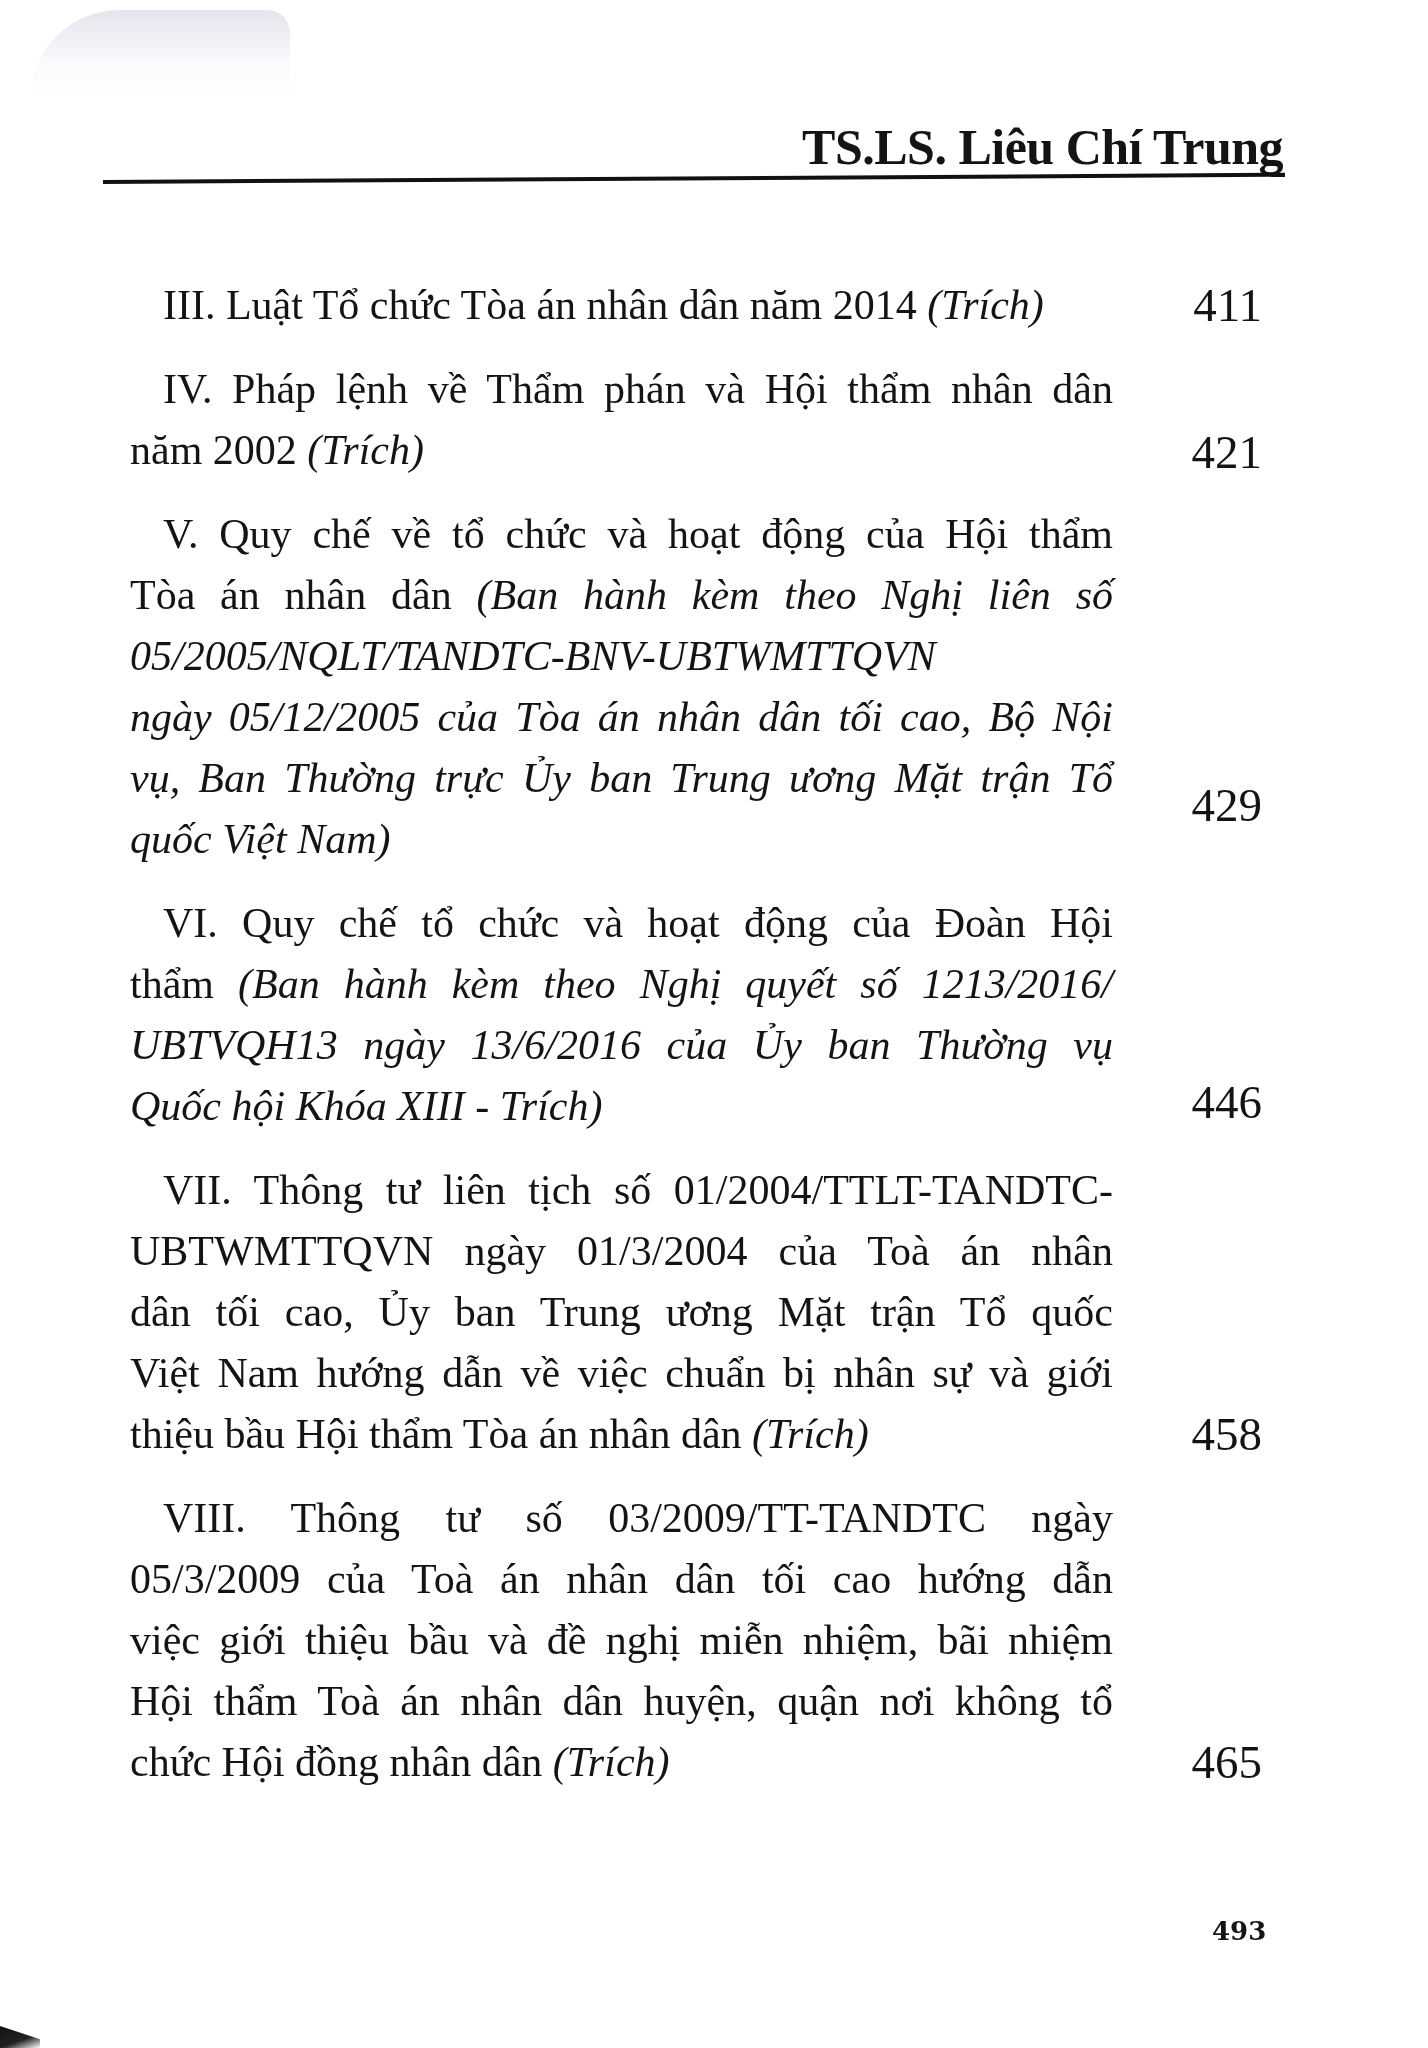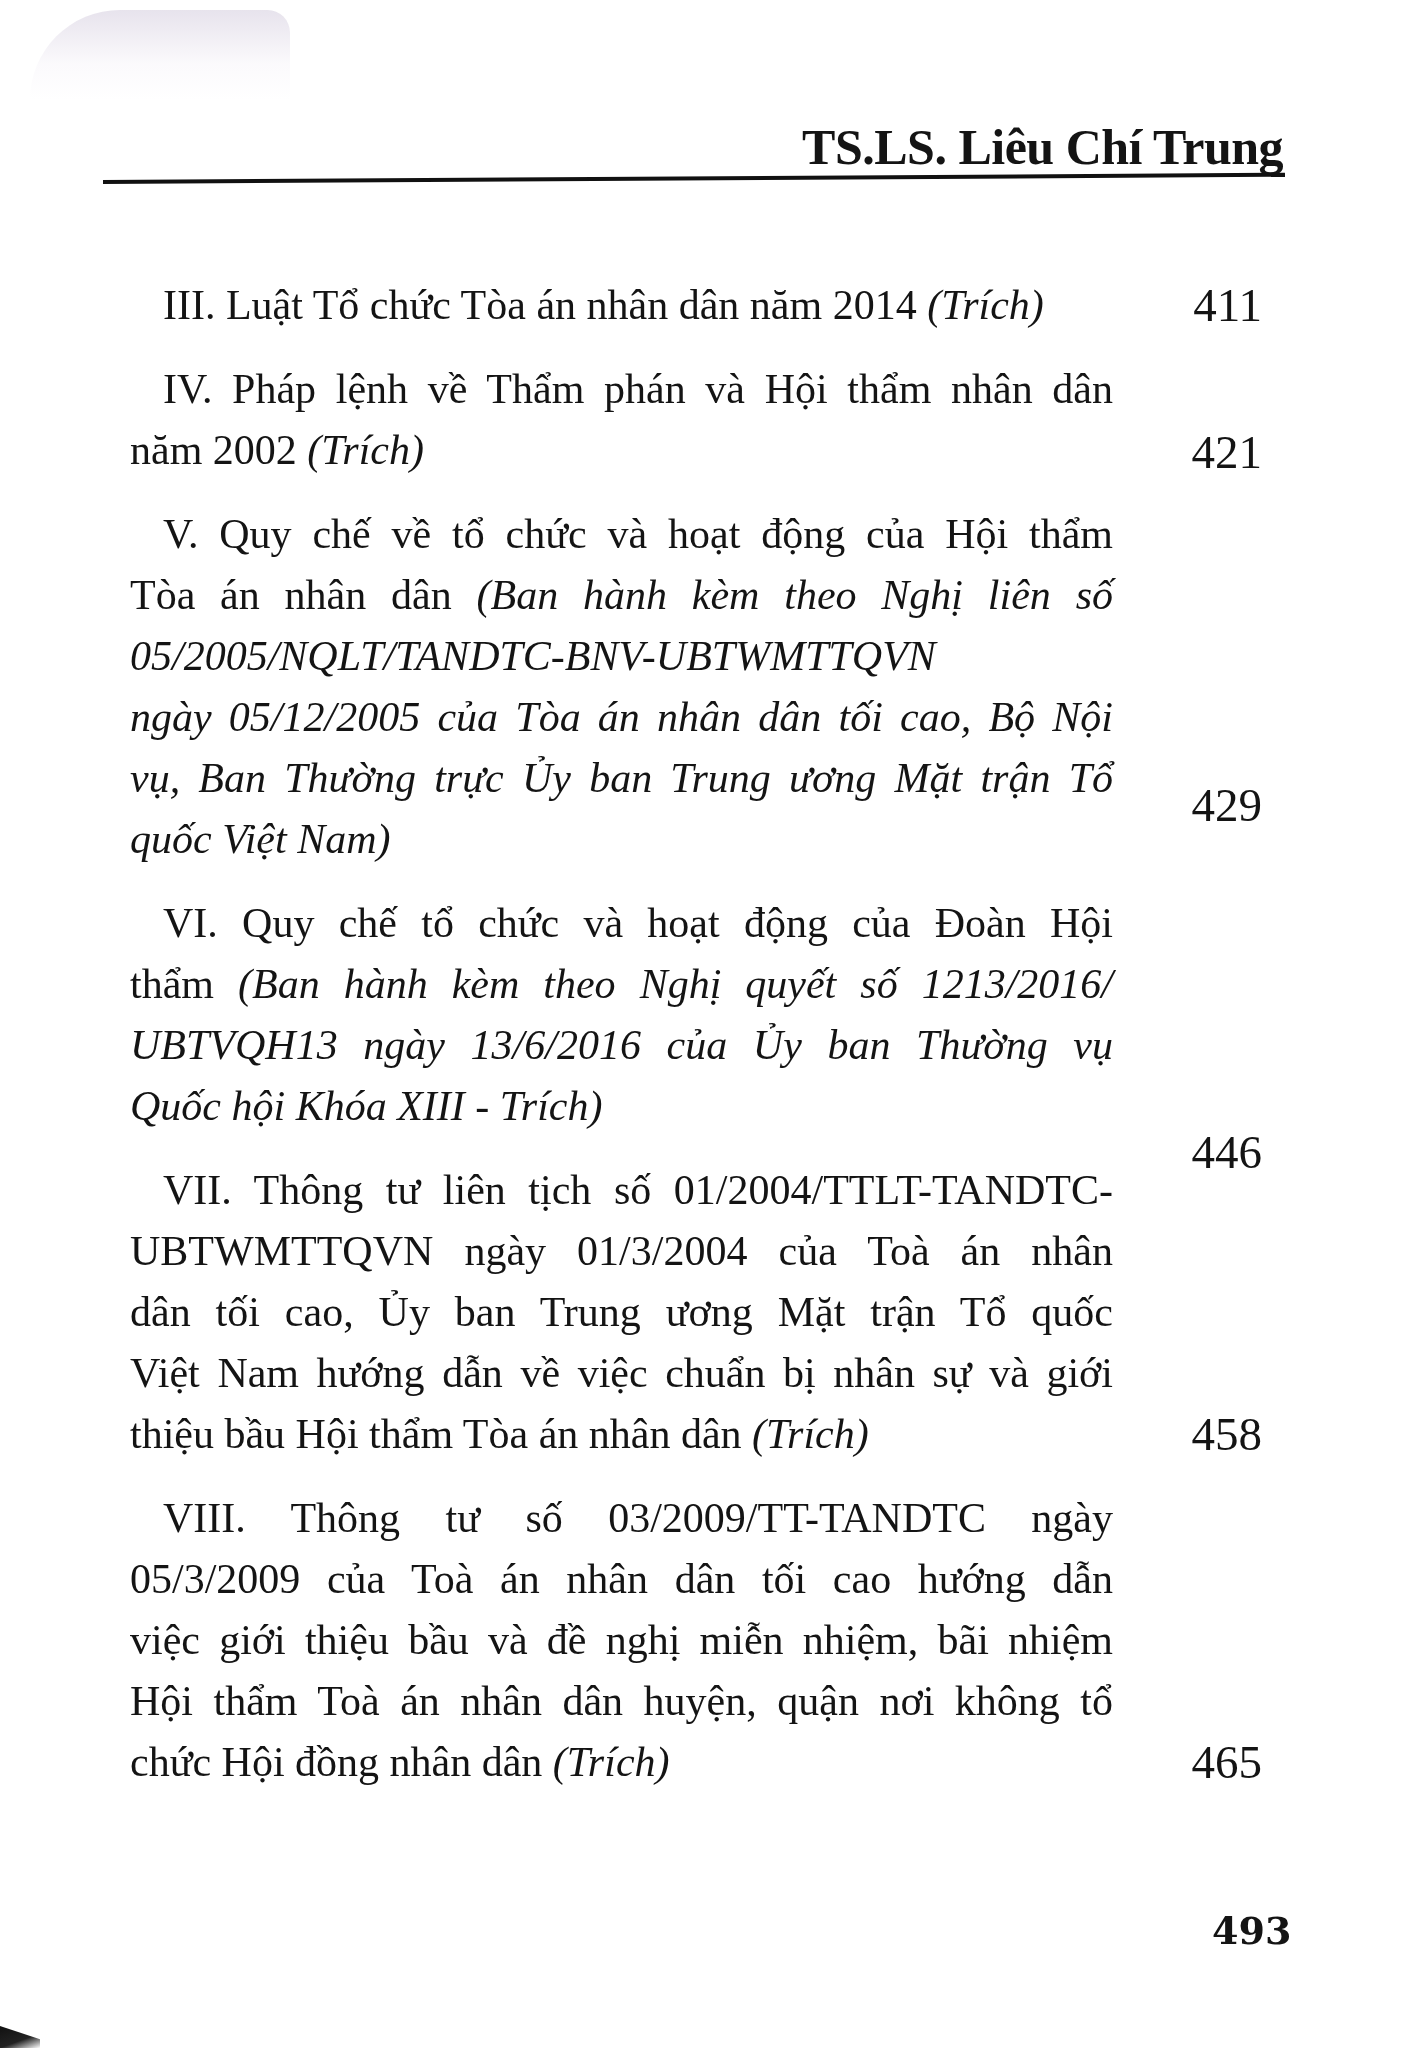--- a/index.html
+++ b/index.html
@@ -78,21 +78,21 @@
     right: 166px;
     font-size: 47px;
     line-height: 50px;
     white-space: nowrap;
     text-align: right;
   }
   .folio {
     position: absolute;
     left: 1212px;
     top: 1908px;
-    font-size: 38px;
+    font-size: 26px;
     font-weight: bold;
     line-height: 46px;
     font-family: "DejaVu Serif", "Liberation Serif", serif;
   }
 </style>
 </head>
 <body>
 
 <div class="page-shade"></div>
 <div class="corner-mark"></div>
@@ -117,21 +117,21 @@
       <div class="toc-line justify" style="left: 130px; top: 692px; width: 983px;"><em>ngày 05/12/2005 của Tòa án nhân dân tối cao, Bộ Nội</em></div>
       <div class="toc-line justify" style="left: 130px; top: 753px; width: 983px;"><em>vụ, Ban Thường trực Ủy ban Trung ương Mặt trận Tổ</em></div>
       <div class="toc-line" style="left: 130px; top: 814px;"><em>quốc Việt Nam)</em></div>
       <div class="toc-page" style="top: 780px;">429</div>
     </div>
     <div>
       <div class="toc-line justify" style="left: 163px; top: 898px; width: 950px;"><span>VI. Quy chế tổ chức và hoạt động của Đoàn Hội</span></div>
       <div class="toc-line justify" style="left: 130px; top: 959px; width: 983px;"><span>thẩm </span><em>(Ban hành kèm theo Nghị quyết số 1213/2016/</em></div>
       <div class="toc-line justify" style="left: 130px; top: 1020px; width: 983px;"><em>UBTVQH13 ngày 13/6/2016 của Ủy ban Thường vụ</em></div>
       <div class="toc-line" style="left: 130px; top: 1081px;"><em>Quốc hội Khóa XIII - Trích)</em></div>
-      <div class="toc-page" style="top: 1127px;">446</div>
+      <div class="toc-page" style="top: 1077px;">446</div>
     </div>
     <div>
       <div class="toc-line justify" style="left: 163px; top: 1165px; width: 950px;"><span>VII. Thông tư liên tịch số 01/2004/TTLT-TANDTC-</span></div>
       <div class="toc-line justify" style="left: 130px; top: 1226px; width: 983px;"><span>UBTWMTTQVN ngày 01/3/2004 của Toà án nhân</span></div>
       <div class="toc-line justify" style="left: 130px; top: 1287px; width: 983px;"><span>dân tối cao, Ủy ban Trung ương Mặt trận Tổ quốc</span></div>
       <div class="toc-line justify" style="left: 130px; top: 1348px; width: 983px;"><span>Việt Nam hướng dẫn về việc chuẩn bị nhân sự và giới</span></div>
       <div class="toc-line" style="left: 130px; top: 1409px;"><span>thiệu bầu Hội thẩm Tòa án nhân dân </span><em>(Trích)</em></div>
       <div class="toc-page" style="top: 1409px;">458</div>
     </div>
     <div>

